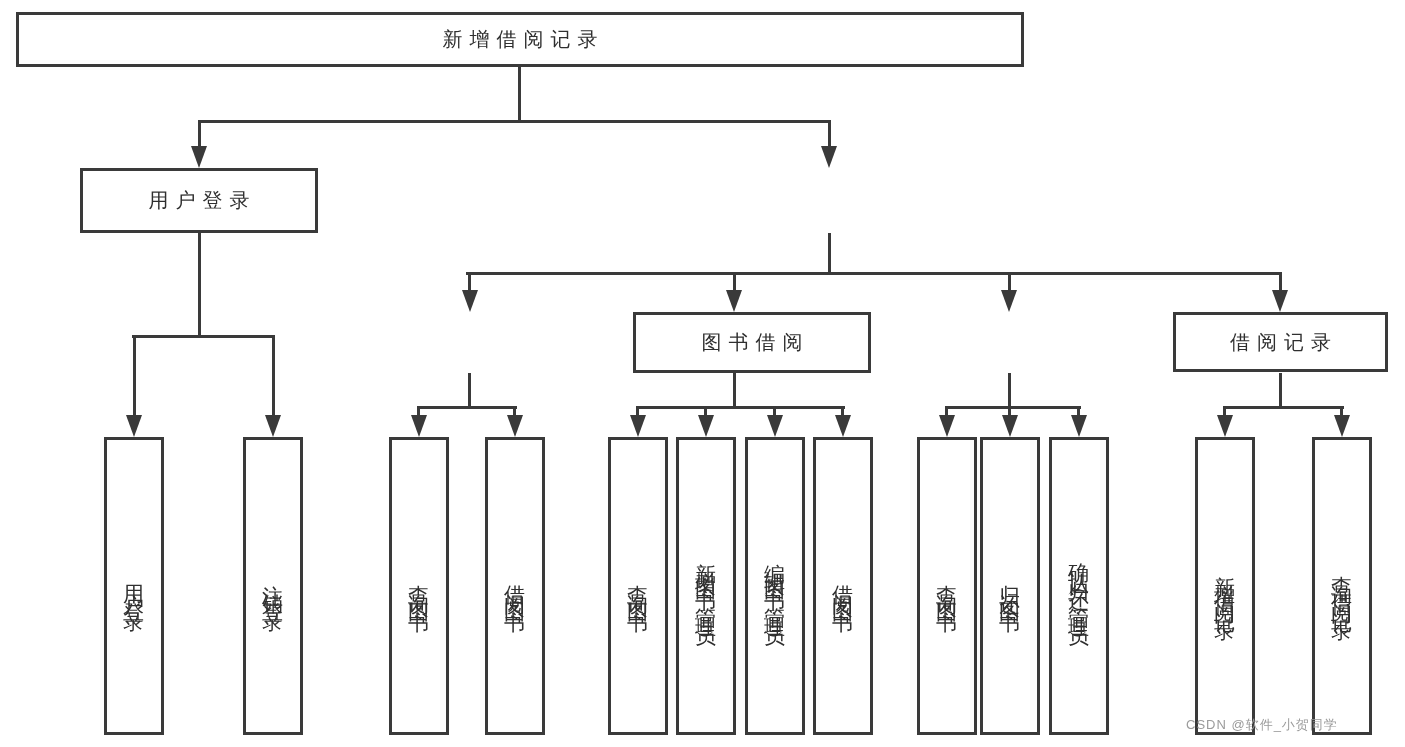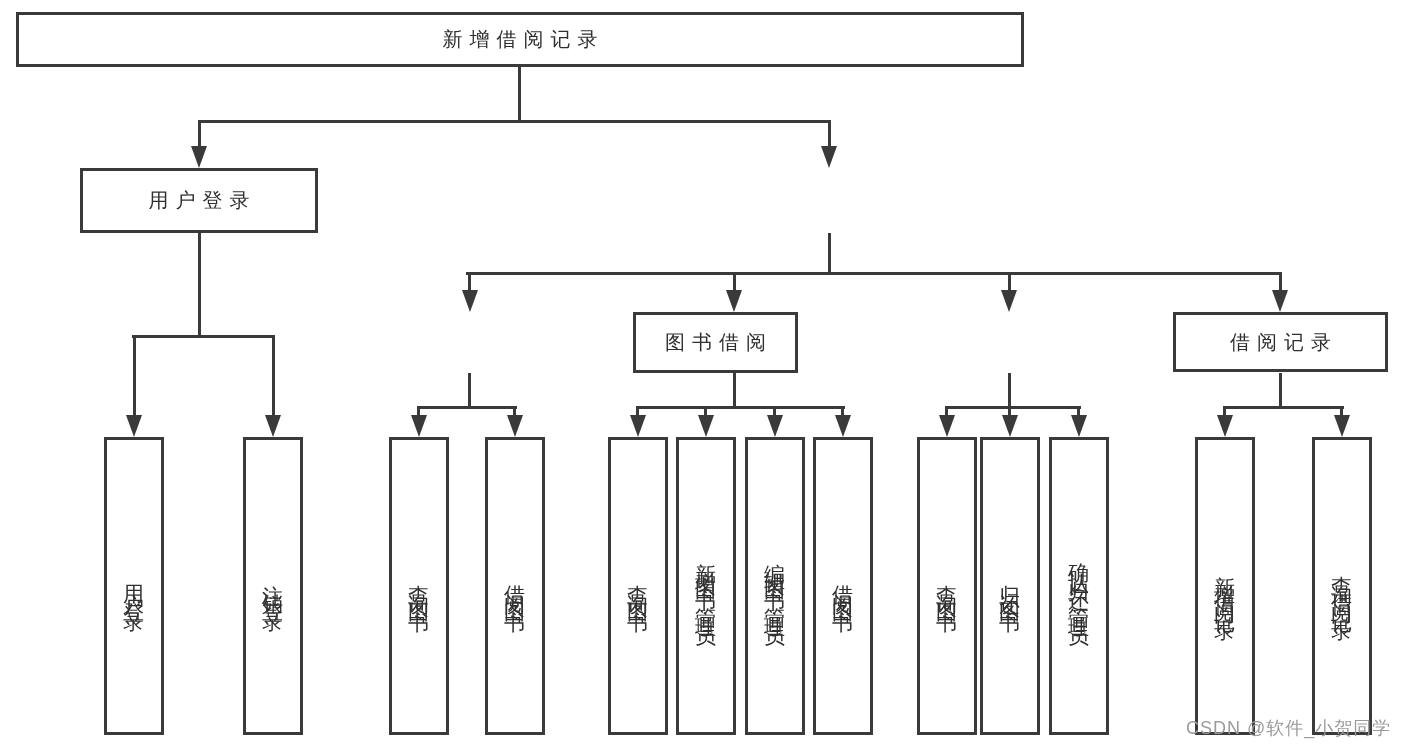--- a/index.html
+++ b/index.html
@@ -55,37 +55,37 @@
     height: 0;
     border-left: 8px solid transparent;
     border-right: 8px solid transparent;
     border-top: 22px solid var(--line, #3a3a3a);
     z-index: 1;
   }
   .wm {
     position: absolute;
     left: 1186px;
     top: 716px;
-    font-size: 18px;
+    font-size: 13px;
     letter-spacing: 1px;
     color: var(--watermark, #9b9b9b);
     z-index: 5;
     white-space: nowrap;
   }
 </style>
 </head>
 <body>
 
 <div class="stage">
 
   <div class="box" style="left:16px;top:12px;width:1008px;height:55px">新增借阅记录</div>
 
   <div class="box" style="left:80px;top:168px;width:238px;height:65px">用户登录</div>
 
-  <div class="box" style="left:633px;top:312px;width:165px;height:61px">图书借阅</div>
+  <div class="box" style="left:633px;top:312px;width:238px;height:61px">图书借阅</div>
   <div class="box" style="left:1173px;top:312px;width:215px;height:60px">借阅记录</div>
 
   <div class="box vbox" style="left:104px;top:437px;width:60px;height:298px">用户登录</div>
   <div class="box vbox" style="left:243px;top:437px;width:60px;height:298px">注销登录</div>
 
   <div class="box vbox" style="left:389px;top:437px;width:60px;height:298px">查询图书</div>
   <div class="box vbox" style="left:485px;top:437px;width:60px;height:298px">借阅图书</div>
 
   <div class="box vbox" style="left:608px;top:437px;width:60px;height:298px">查询图书</div>
   <div class="box vbox" style="left:676px;top:437px;width:60px;height:298px">新增图书（管理员）</div>

